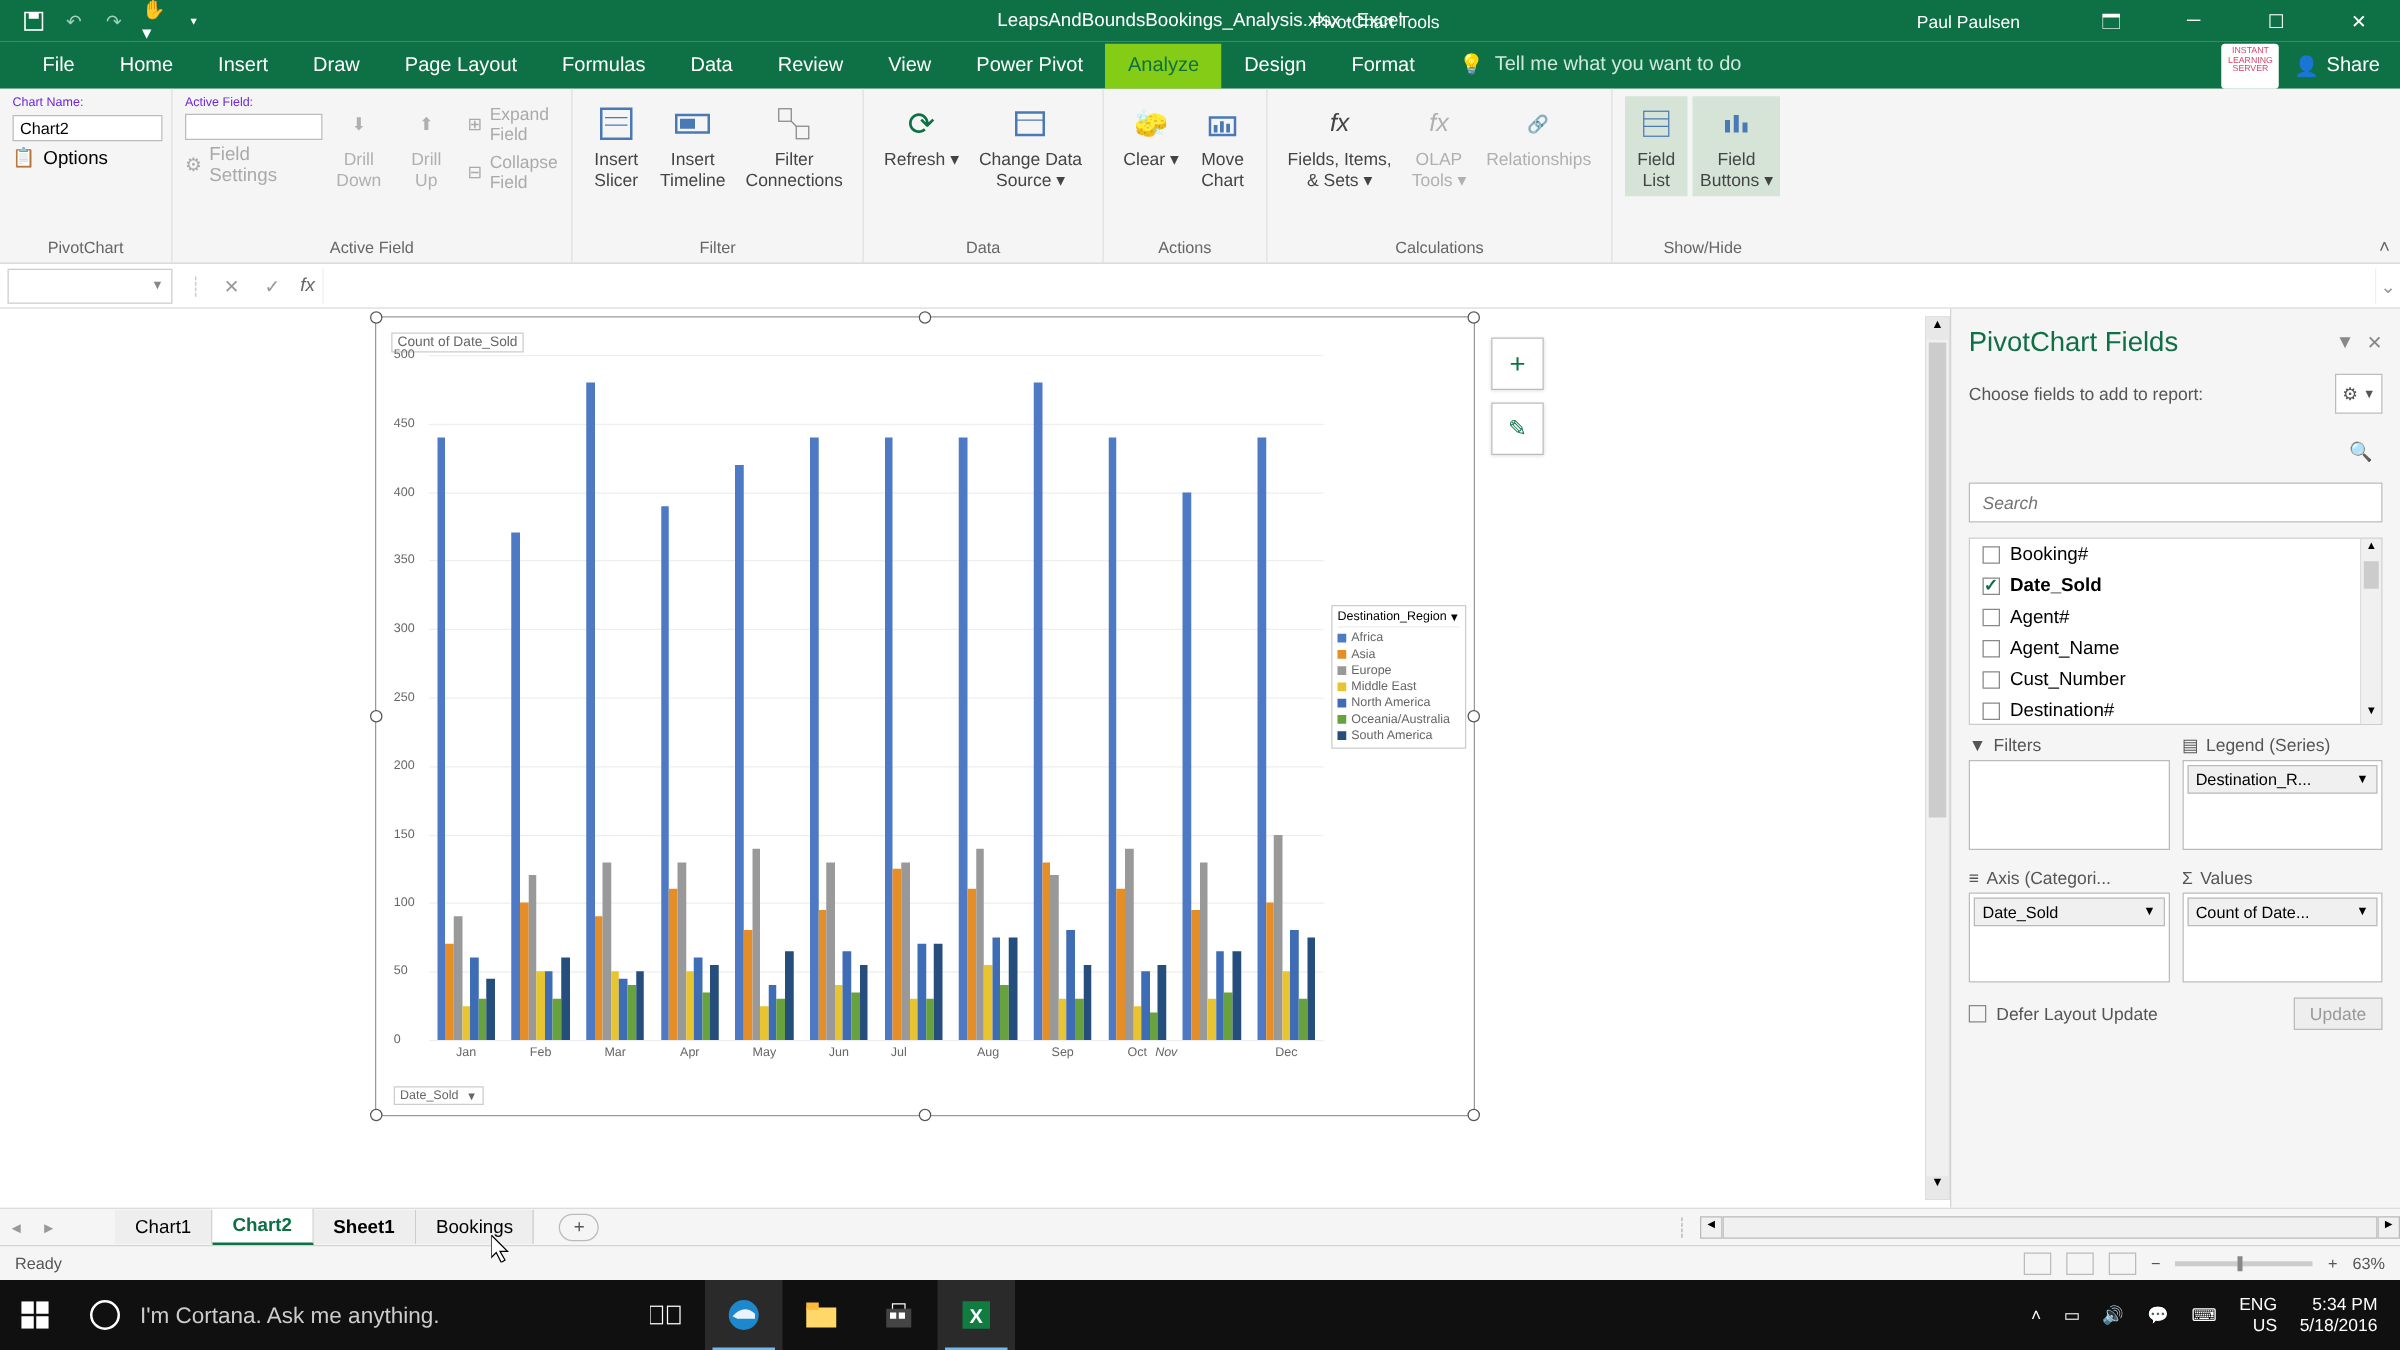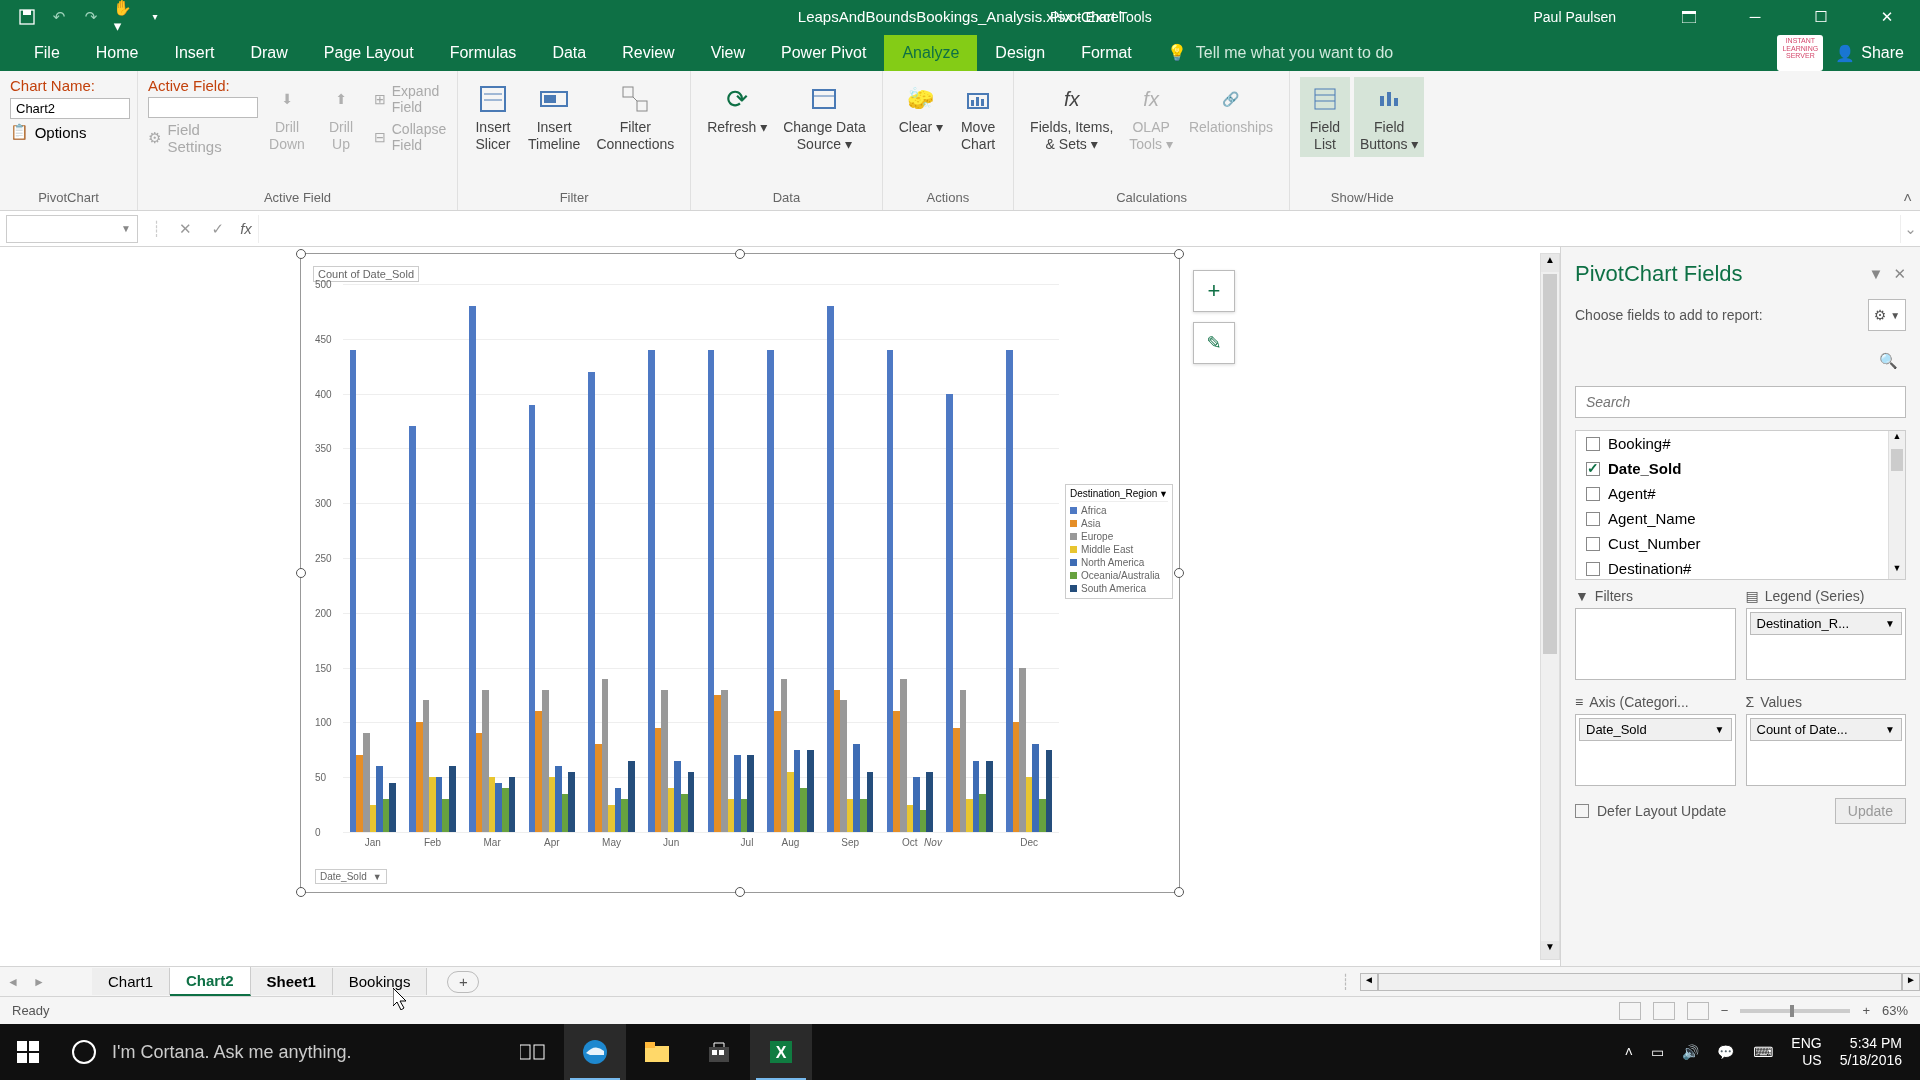--- a/index.html
+++ b/index.html
@@ -29,21 +29,21 @@
 .rgroup { border-right: 1px solid #e0e0e0; display: flex; flex-direction: column; align-items: center; padding: 6px 10px 2px; }
 .rgroup-top { flex: 1; display: flex; align-items: flex-start; gap: 4px; }
 .rgroup-label { font-size: 13px; color: #666; padding: 3px 0; }
 .rbtn { display: flex; flex-direction: column; align-items: center; gap: 2px; padding: 4px 6px; cursor: pointer; font-size: 14px; color:#444; }
 .rbtn.disabled { color:#b0b0b0; }
 .rbtn-icon { width: 38px; height: 36px; display: flex; align-items:center; justify-content:center; }
 .rbtn-text { text-align:center; line-height:1.2; }
 .rsmall-col { display:flex; flex-direction:column; gap:6px; font-size:14px; padding:6px 4px; }
 .rsmall-row { display:flex; align-items:center; gap:6px; cursor:pointer; }
 .rinput { border:1px solid #bbb; padding:2px 5px; font-size:13px; background:#fff; width:90px; }
-.rlabel { font-size:15px; color:#c2410c; }
+.rlabel { font-size:10px; color:#6d28d9; }
 .collapse-rib { position:absolute; right:8px; bottom:4px; cursor:pointer; color:#666; }
 
 
 .formula-bar { height: 36px; border-bottom: 1px solid #d4d4d4; display: flex; align-items: center; }
 .name-box { width: 132px; height: 28px; border: 1px solid #ccc; margin: 0 6px; display:flex; align-items:center; justify-content:space-between; padding:0 6px; }
 .fx-divider { color:#ccc; padding:0 8px; }
 .fx-btn { color:#999; padding:0 10px; cursor:pointer; }
 .fx-label { font-style:italic; color:#666; padding:0 6px; }
 .fx-input { flex:1; border:none; height:28px; padding:0 6px; border-left:1px solid #eee; }
 .fx-expand { width:20px; text-align:center; color:#999; cursor:pointer; border-left:1px solid #eee; height:28px; display:flex; align-items:center; justify-content:center; }
@@ -466,21 +466,21 @@
             <div class="bar" style="left: 338.14px; width: 6.64857px; height: 38.36px; background: rgb(103, 162, 63);"></div>
             <div class="bar" style="left: 344.788px; width: 6.64857px; height: 60.28px; background: rgb(37, 78, 124);"></div>
             <div class="xcat" style="left: 328.167px;">Jun</div>
             <div class="bar" style="left: 364.563px; width: 6.64857px; height: 482.24px; background: rgb(78, 121, 196);"></div>
             <div class="bar" style="left: 371.212px; width: 6.64857px; height: 137px; background: rgb(229, 142, 39);"></div>
             <div class="bar" style="left: 377.86px; width: 6.64857px; height: 142.48px; background: rgb(153, 153, 153);"></div>
             <div class="bar" style="left: 384.509px; width: 6.64857px; height: 32.88px; background: rgb(232, 197, 48);"></div>
             <div class="bar" style="left: 391.158px; width: 6.64857px; height: 76.72px; background: rgb(62, 109, 181);"></div>
             <div class="bar" style="left: 397.806px; width: 6.64857px; height: 32.88px; background: rgb(103, 162, 63);"></div>
             <div class="bar" style="left: 404.455px; width: 6.64857px; height: 76.72px; background: rgb(37, 78, 124);"></div>
-            <div class="xcat" style="left: 404px;">Jul</div>
+            <div class="xcat" style="left: 376px;">Jul</div>
             <div class="bar" style="left: 424.23px; width: 6.64857px; height: 482.24px; background: rgb(78, 121, 196);"></div>
             <div class="bar" style="left: 430.879px; width: 6.64857px; height: 120.56px; background: rgb(229, 142, 39);"></div>
             <div class="bar" style="left: 437.527px; width: 6.64857px; height: 153.44px; background: rgb(153, 153, 153);"></div>
             <div class="bar" style="left: 444.176px; width: 6.64857px; height: 60.28px; background: rgb(232, 197, 48);"></div>
             <div class="bar" style="left: 450.824px; width: 6.64857px; height: 82.2px; background: rgb(62, 109, 181);"></div>
             <div class="bar" style="left: 457.473px; width: 6.64857px; height: 43.84px; background: rgb(103, 162, 63);"></div>
             <div class="bar" style="left: 464.121px; width: 6.64857px; height: 82.2px; background: rgb(37, 78, 124);"></div>
             <div class="xcat" style="left: 447.5px;">Aug</div>
             <div class="bar" style="left: 483.897px; width: 6.64857px; height: 526.08px; background: rgb(78, 121, 196);"></div>
             <div class="bar" style="left: 490.545px; width: 6.64857px; height: 142.48px; background: rgb(229, 142, 39);"></div>

